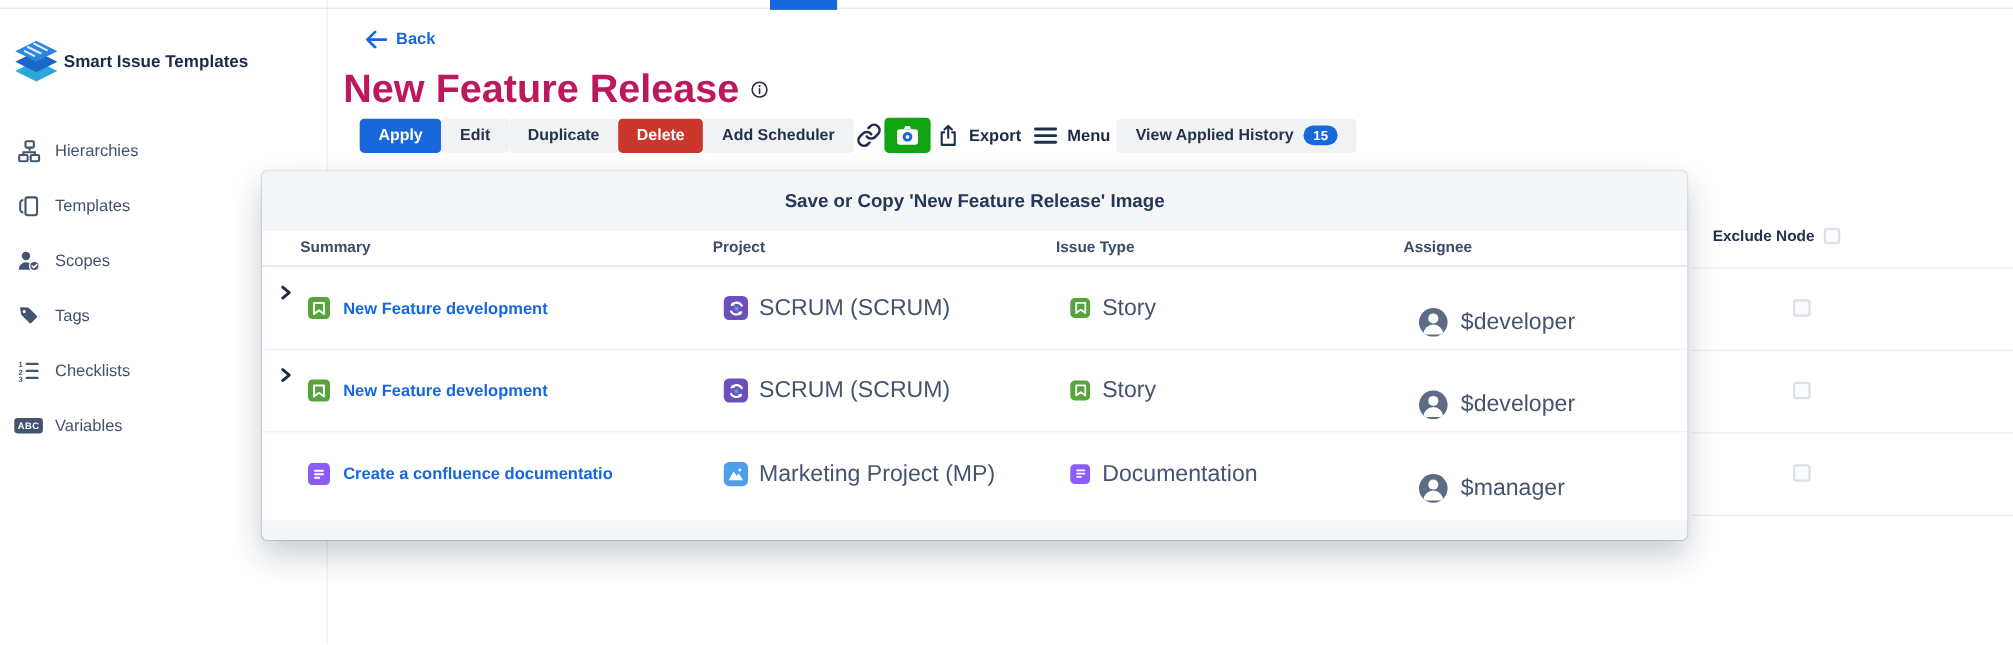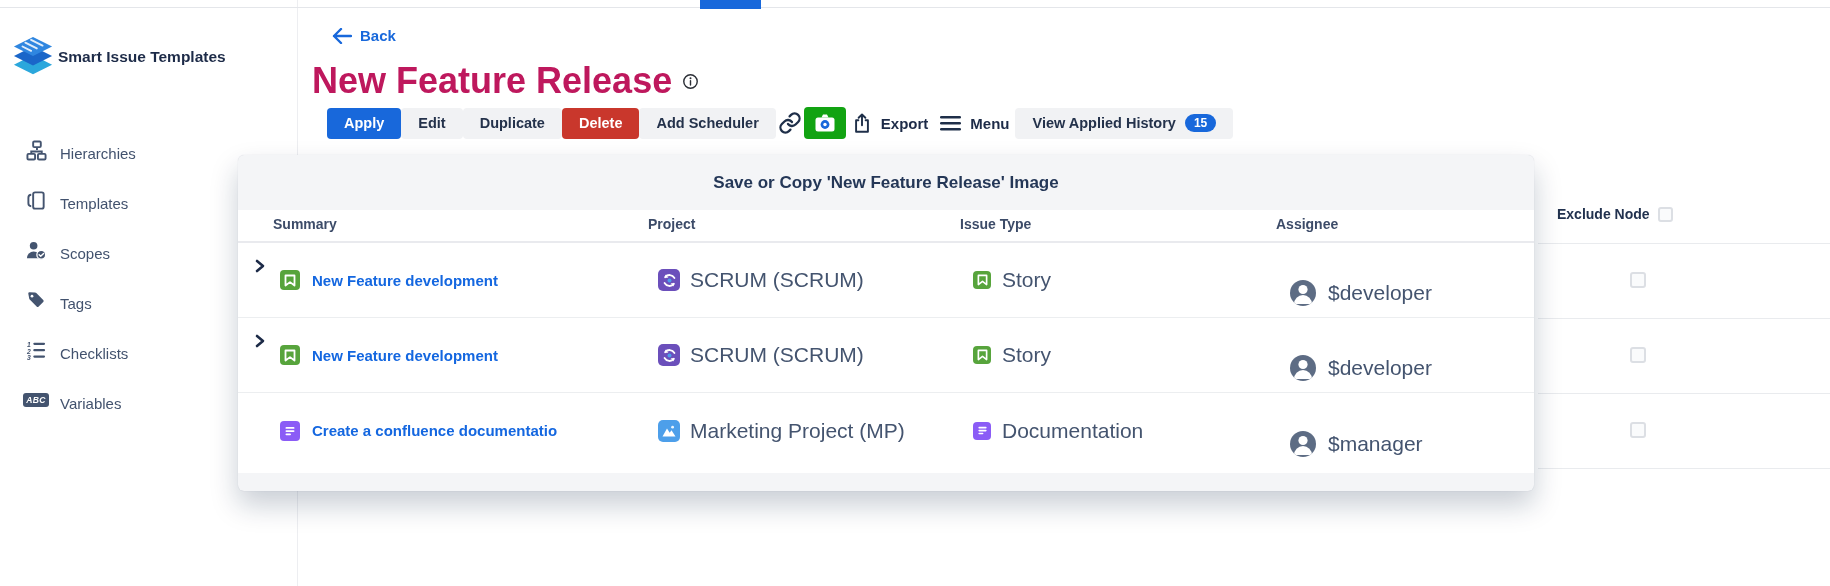--- a/index.html
+++ b/index.html
@@ -8,22 +8,22 @@
 
   
   .top-line { position:absolute; left:0; top:7px; width:1830px; height:1px; background:#e4e6ea; z-index:2; }
   .top-accent { position:absolute; left:700px; top:0; width:61px; height:9px; background:#1868DB; z-index:3; }
 
   
   .sidebar-divider { position:absolute; left:297px; top:0; width:1px; height:586px; background:#edeef1; z-index:1; }
   .app-logo { position:absolute; left:12px; top:34px; width:42px; height:46px; }
   .app-title { position:absolute; left:58px; top:48px; font-size:15.5px; font-weight:700; color:#1d2b48; }
   .nav { position:absolute; left:0; top:112px; width:296px; }
-  .nav-item { display:flex; align-items:flex-end; height:50px; padding-left:24px; cursor:pointer; }
-  .nav-item .ic { width:24px; height:24px; display:flex; align-items:center; justify-content:center; margin-right:12px;font-style:italic; }
+  .nav-item { display:flex; align-items:center; height:50px; padding-left:14px; cursor:pointer; }
+  .nav-item .ic { width:24px; height:24px; display:flex; align-items:center; justify-content:center; margin-right:12px; }
   .nav-item .lbl { font-size:15px; color:#42526E; }
   .abc-badge { background:#44546F; color:#fff; font-size:8.5px; font-weight:700; letter-spacing:.4px;
                border-radius:3px; padding:3px 3px; line-height:1; }
 
   
   .back-link { position:absolute; left:332px; top:27px; display:flex; align-items:center; gap:8px;
                color:#1868DB; font-size:15px; font-weight:600; cursor:pointer; }
   .page-title-row { position:absolute; left:312px; top:60px; display:flex; align-items:center; gap:10px; }
   .page-title { font-size:36px; font-weight:700; color:#be185d; }
 

